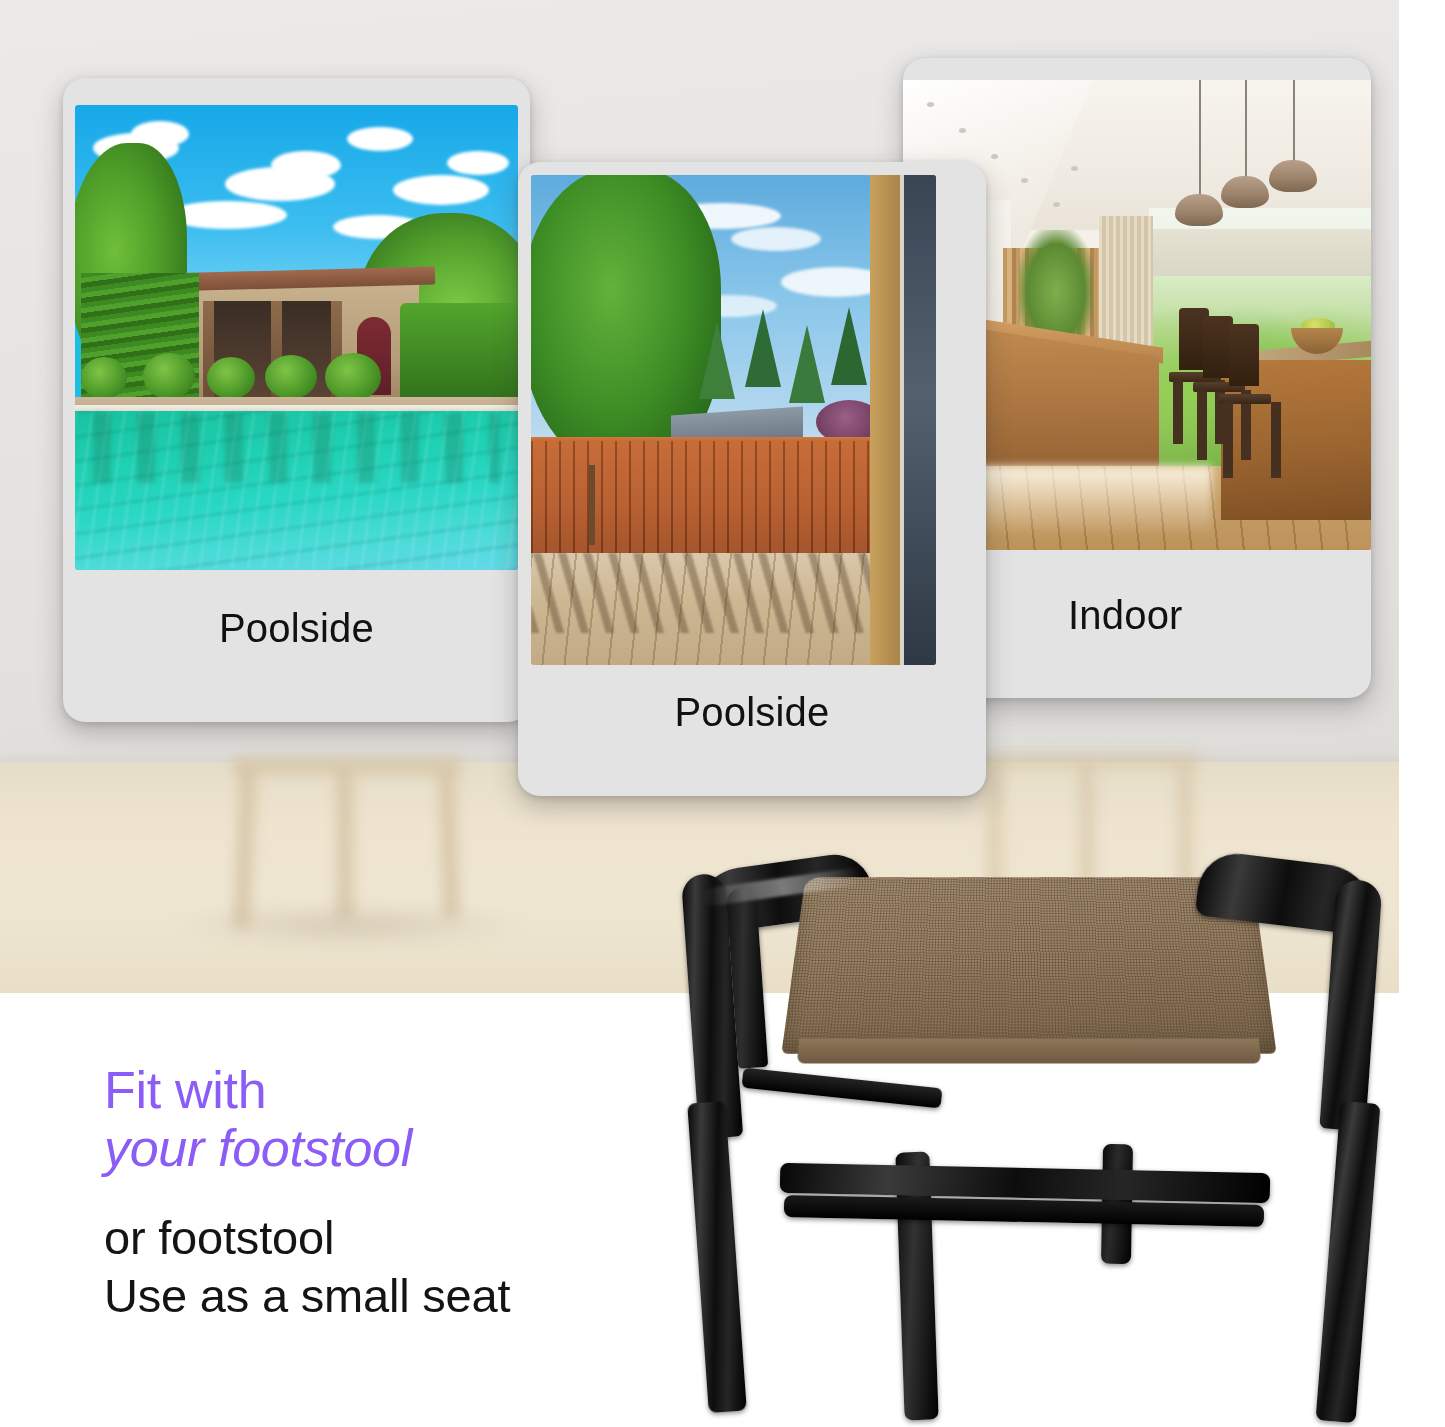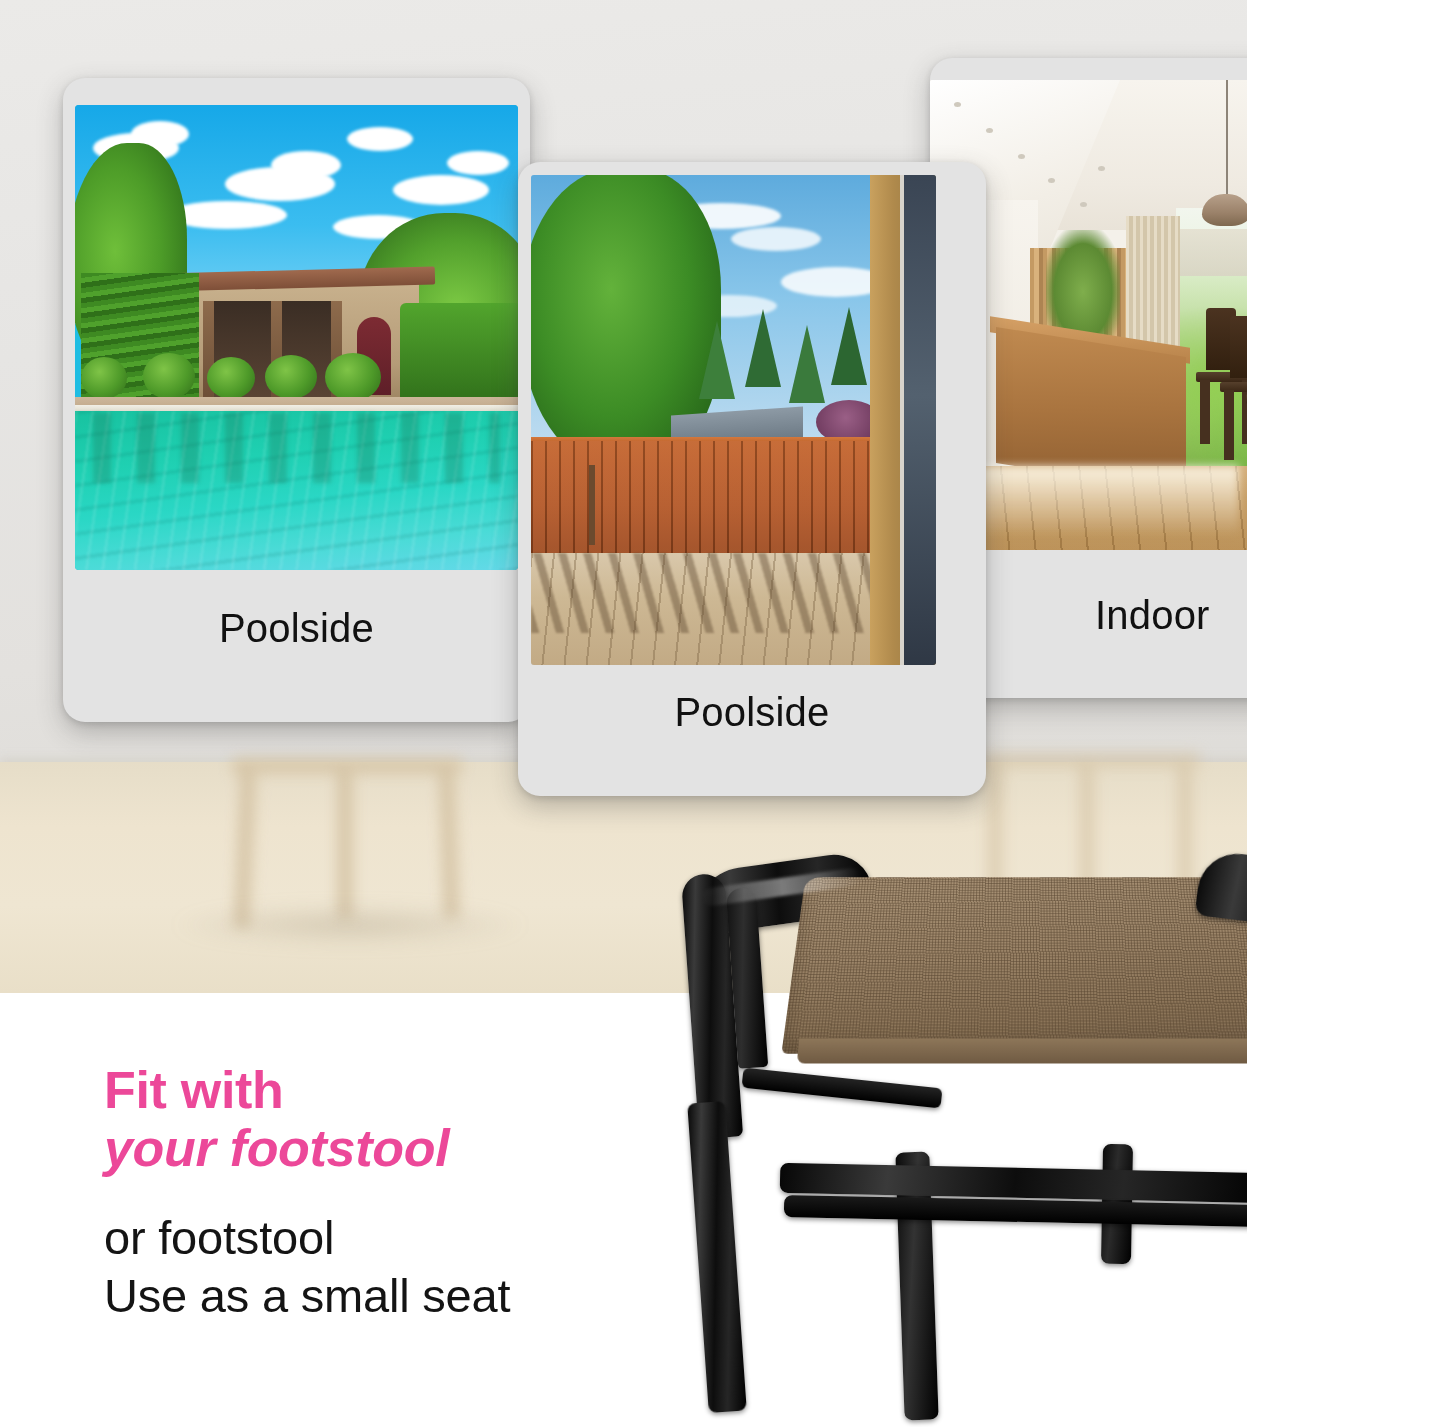--- a/index.html
+++ b/index.html
@@ -3,21 +3,21 @@
 <meta charset="utf-8">
 <title>Fit with your furniture</title>
 <style>
   * { margin:0; padding:0; box-sizing:border-box; }
   html, body {
     width:1445px; height:1427px;
     font-family:"Liberation Sans", sans-serif;
     background:#ffffff;
     overflow:hidden;
   }
-  .page { position:relative; width:1247px; height:1427px; overflow:hidden; background:#fff; }
+  .page { position:relative; width:1399px; height:1427px; overflow:hidden; background:#fff; }
 
   
   .scene {
     position:absolute; left:0; top:0; width:1445px; height:993px;
     overflow:hidden;
   }
   .scene-wall {
     position:absolute; left:0; top:0; width:1445px; height:770px;
     background:linear-gradient(175deg,#ebeae8 0%, #e6e5e3 40%, #e3e1de 75%, #dedcd8 100%);
   }
@@ -75,21 +75,21 @@
 
   
   #card-poolside { left:63px; top:78px; width:467px; height:644px; }
   #card-poolside .photo { left:12px; top:27px; width:443px; height:465px; border-radius:4px; }
   #card-poolside .caption { top:518px; }
 
   #card-balcony { left:518px; top:162px; width:468px; height:634px; z-index:3; }
   #card-balcony .photo { left:13px; top:13px; width:405px; height:490px; border-radius:3px; }
   #card-balcony .caption { top:695px; }
 
-  #card-indoor { left:930px; top:58px; width:468px; height:640px; z-index:1; }
+  #card-indoor { left:903px; top:58px; width:468px; height:640px; z-index:1; }
   #card-indoor .photo { left:0px; top:22px; width:468px; height:470px; border-radius:2px; }
   #card-indoor .caption { top:597px; text-align:left; padding-left:165px; }
 
   
   #card-balcony { height:634px; }
   #card-balcony .caption { top:528px; }
   #card-indoor .caption { top:535px; }
   #card-poolside .caption { top:528px; }
 
   
@@ -346,22 +346,22 @@
     background:radial-gradient(circle at 40% 40%, #d9e06a, #9bbb3a);
   }
 
   
   .bottom {
     position:absolute; left:0; top:993px; width:1445px; height:434px;
     background:#ffffff;
   }
   .copy { position:absolute; left:104px; top:68px; width:620px; }
   .headline {
-    color:#ec4899; font-size:52px; line-height:1.12;
-    font-weight:700; letter-spacing:-.3px;
+    color:#8b5cf6; font-size:52px; line-height:1.12;
+    font-weight:400; letter-spacing:-.3px;
   }
   .headline .em { font-style:italic; display:block; }
   .subcopy {
     margin-top:32px; color:#141414; font-size:47px; line-height:1.22;
     font-weight:400; letter-spacing:-.2px;
   }
 
   
   .ottoman {
     position:absolute; left:672px; top:852px; width:720px; height:575px;

